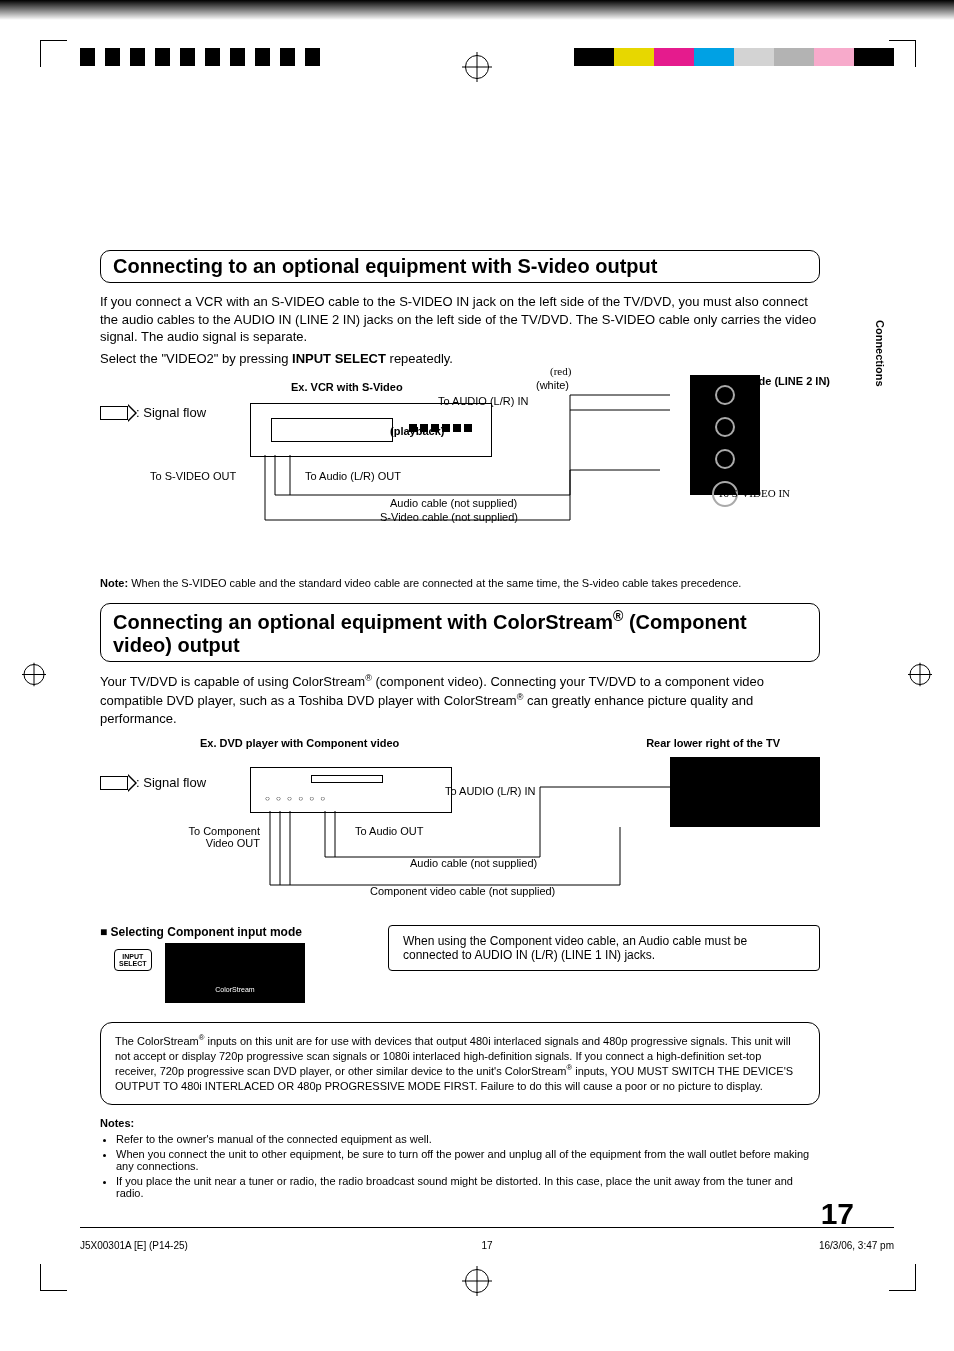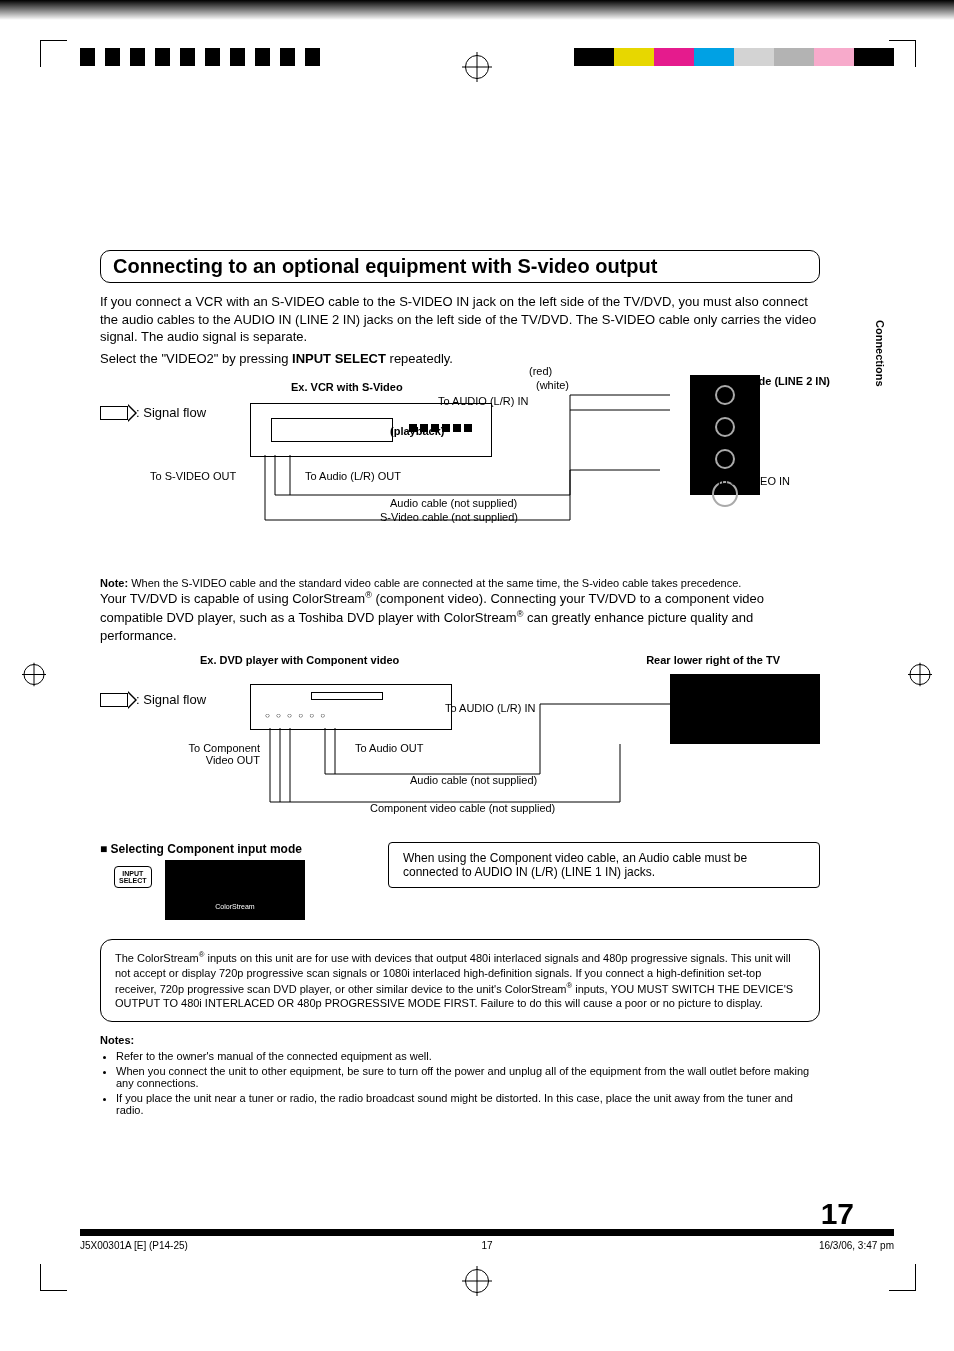--- a/index.html
+++ b/index.html
@@ -267,22 +267,22 @@
     top: 320px;
     font-size: 11px;
     font-weight: bold;
     writing-mode: vertical-rl;
   }
   .footer-line {
     position:absolute;
     left: 80px;
     right: 60px;
     bottom: 100px;
-    border-top: 7px solid #000000;
-    padding-top:4px;
+    border-top: 1px solid #000000;
+    padding-top:12px;
     font-size:10px;
     display:flex;
   }
   .footer-line > div { flex:1; }
   .footer-line .mid { text-align:center; }
   .footer-line .rgt { text-align:right; }
   .bottom-circle {
     position:absolute;
     left:50%; bottom:58px;
     transform:translateX(-50%);
@@ -351,36 +351,36 @@
         <div class="arrow-outline"></div>
         <span>: Signal flow</span>
       </div>
       <div class="label bold" style="left:150px;top:6px;margin-left:41px;">Ex.  VCR with S-Video</div>
       <div class="vcr-box">
         <div class="slot"></div>
         <div class="btns"></div>
       </div>
       <div class="label bold" style="left:290px;top:50px;">(playback)</div>
 
-      <div class="label" style="left:429px;top:-10px;">(red)</div>
+      <div class="label" style="left:450px;top:-10px;font-family:Liberation Serif, serif;">(red)</div>
       <div class="label" style="left:436px;top:4px;">(white)</div>
       <div class="label" style="left:338px;top:20px;">To AUDIO (L/R) IN</div>
 
       <div class="jack-panel" style="right:60px;">
         <div style="display:flex;flex-direction:column;align-items:center;padding-top:4px;">
           <div class="jack-r"></div>
           <div class="jack-w"></div>
           <div class="jack-y"></div>
           <div class="jack-sv"></div>
         </div>
       </div>
 
       <div class="label" style="left:50px;top:95px;">To S-VIDEO OUT</div>
       <div class="label" style="left:205px;top:95px;">To Audio (L/R) OUT</div>
-      <div class="label" style="right:30px;top:100px;">To S-VIDEO IN</div>
+      <div class="label" style="right:30px;top:112px;font-family:Liberation Serif, serif;">To S-VIDEO IN</div>
 
       <div class="label" style="left:290px;top:122px;">Audio cable (not supplied)</div>
       <div class="label" style="left:280px;top:136px;text-align:right;">S-Video cable (not supplied)</div>
 
       <svg style="position:absolute;left:0;top:0;width:100%;height:100%;">
         <line x1="165" y1="80" x2="165" y2="145" stroke="#000"></line>
         <line x1="175" y1="80" x2="175" y2="120" stroke="#000"></line>
         <line x1="190" y1="80" x2="190" y2="120" stroke="#000"></line>
         <line x1="165" y1="145" x2="470" y2="145" stroke="#000"></line>
         <line x1="175" y1="120" x2="470" y2="120" stroke="#000"></line>
@@ -389,20 +389,23 @@
         <line x1="470" y1="20" x2="570" y2="20" stroke="#000"></line>
         <line x1="470" y1="35" x2="570" y2="35" stroke="#000"></line>
         <line x1="470" y1="95" x2="560" y2="95" stroke="#000"></line>
       </svg>
     </div>
 
     <div class="note-line">
       <span class="bold">Note:</span><span> When the S-VIDEO cable and the standard video cable are connected at the same time, the S-video cable takes precedence.</span>
     </div>
 
+    <div class="section-title" style="margin-top:14px;">
+      <span>Connecting an optional equipment with ColorStream</span><sup>®</sup><span> (Component video) output</span>
+    </div>
     <div class="para">
       <span>Your TV/DVD is capable of using ColorStream</span><sup>®</sup><span> (component video). Connecting your TV/DVD to a component video compatible DVD player, such as a Toshiba DVD player with ColorStream</span><sup>®</sup><span> can greatly enhance picture quality and performance.</span>
     </div>
 
     <div class="diagram2">
       <div class="label bold" style="left:100px;top:0;">Ex. DVD player with Component video</div>
       <div class="label bold" style="right:40px;top:0;text-align:right;">Rear lower right of the TV</div>
 
       <div class="signal-flow" style="position:absolute;left:0;top:28px;">
         <div class="arrow-outline"></div>

